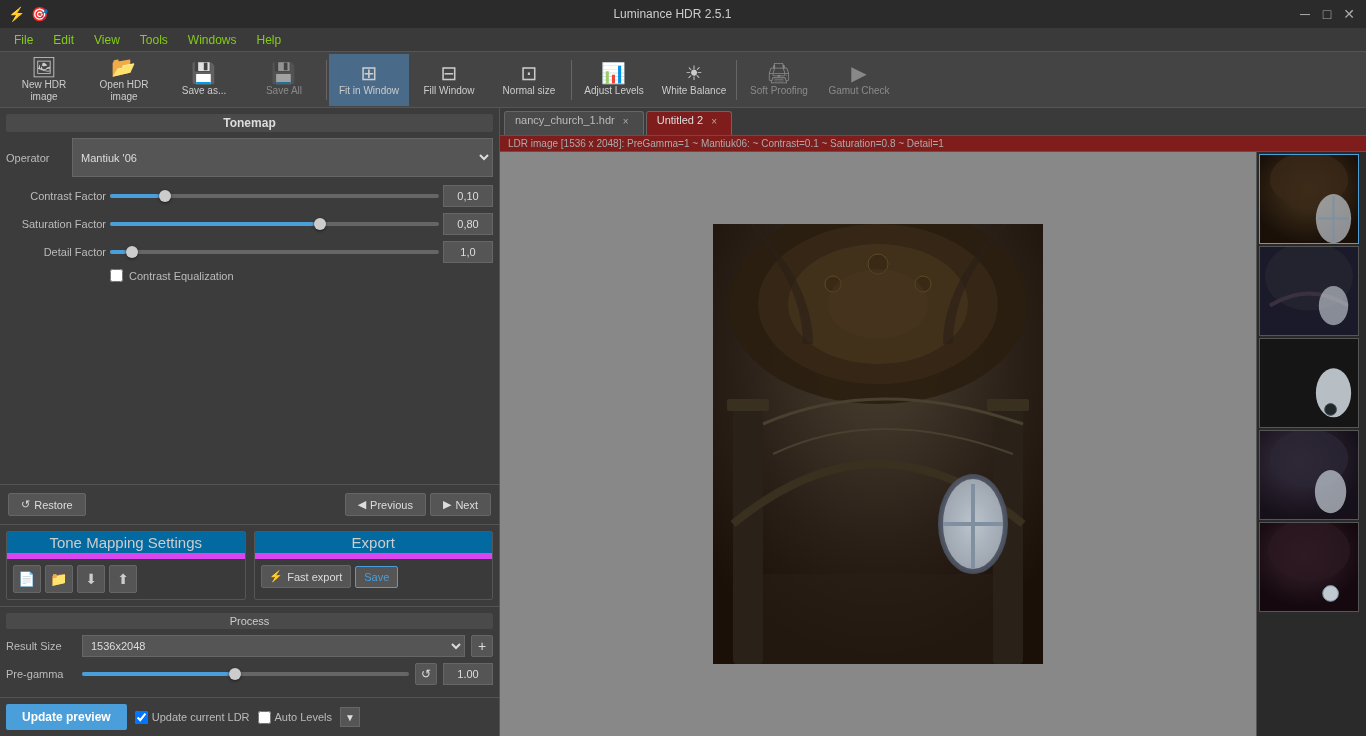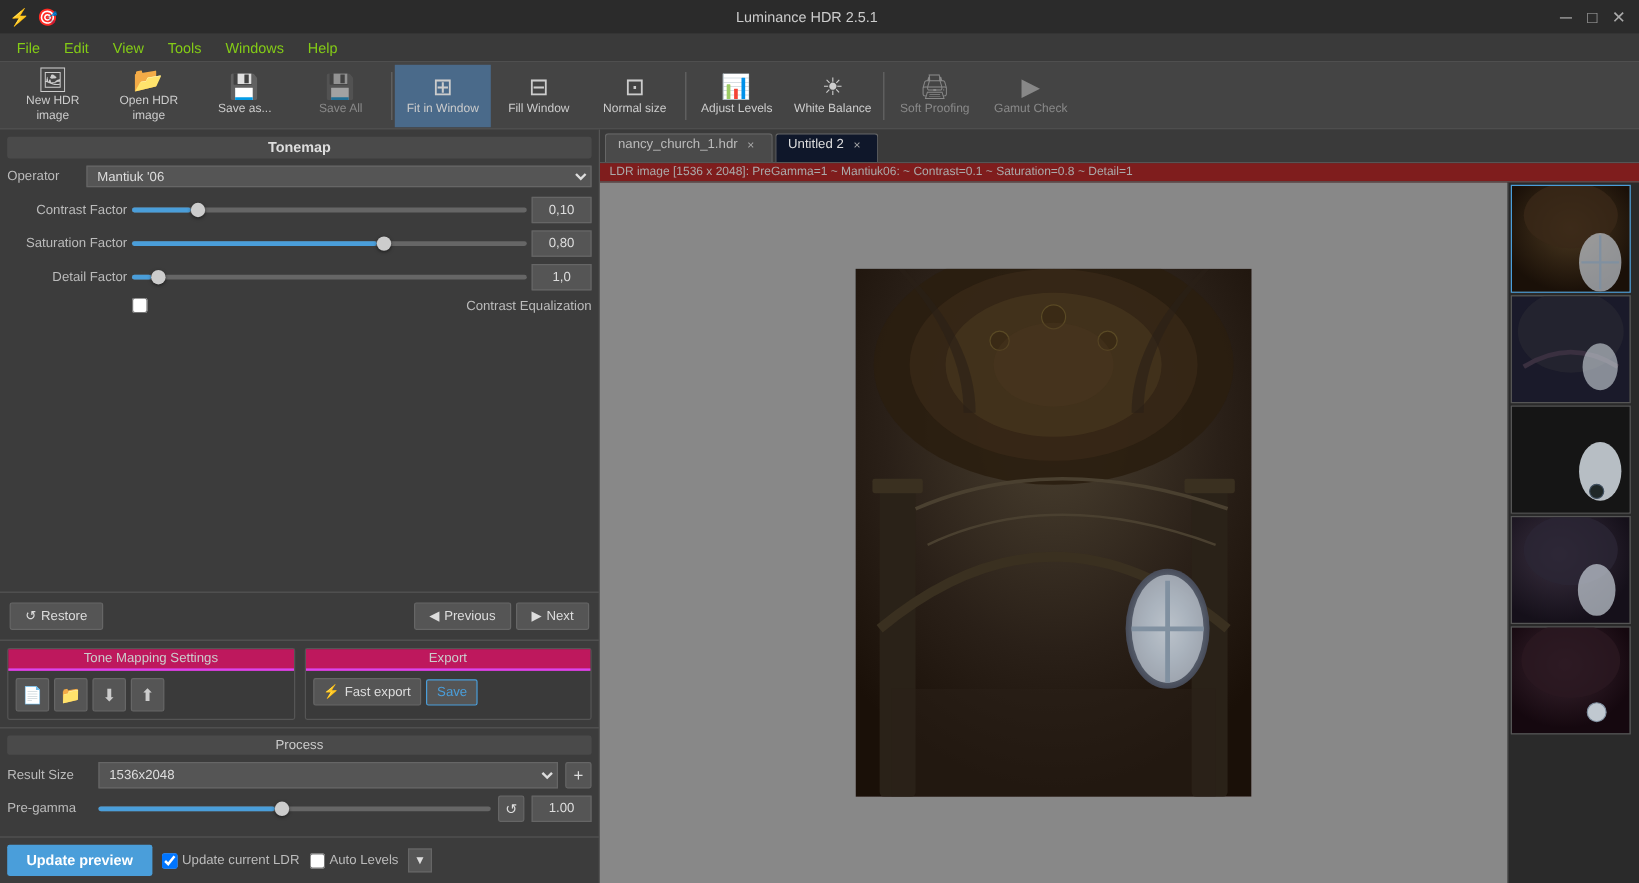--- a/index.html
+++ b/index.html
@@ -29,42 +29,42 @@
 
     
     #left-panel { width: 500px; background: #3c3c3c; border-right: 1px solid #555; display: flex; flex-direction: column; }
 
     
     #tonemap-section { padding: 6px; }
     #tonemap-header { text-align: center; color: #ddd; font-size: 12px; font-weight: bold; margin-bottom: 6px; padding: 2px; background: #4a4a4a; border-radius: 2px; }
 
     .operator-row { display: flex; align-items: center; margin-bottom: 8px; gap: 6px; }
     .operator-label { width: 60px; color: #bbb; font-size: 11px; }
-    .operator-select { flex: 1; background: #555; color: #ddd; border: 1px solid #666; padding: 2px 4px; font-size: 11px; height: 18px; }
+    .operator-select { flex: 1; background: #555; color: #ddd; border: 1px solid #666; padding: 2px 4px; font-size: 11px; height: 39px; }
 
     .slider-row { display: flex; align-items: center; margin-bottom: 6px; gap: 4px; }
     .slider-label { width: 100px; color: #bbb; font-size: 11px; text-align: right; }
     .slider-track { flex: 1; position: relative; height: 16px; display: flex; align-items: center; }
     .slider-bg { width: 100%; height: 4px; background: #666; border-radius: 2px; position: relative; }
     .slider-fill { height: 4px; background: #4a9eda; border-radius: 2px; }
     .slider-thumb { width: 12px; height: 12px; background: #ccc; border-radius: 50%; position: absolute; top: 50%; transform: translateY(-50%); cursor: pointer; box-shadow: 0 1px 3px rgba(0,0,0,0.5); }
     .slider-value { width: 50px; height: 22px; background: #555; border: 1px solid #666; color: #ddd; text-align: center; font-size: 11px; display: flex; align-items: center; justify-content: center; }
 
-    .checkbox-row { display: flex; align-items: center; gap: 6px; margin-left: 104px; margin-bottom: 6px; justify-content: space-between; }
+    .checkbox-row { display: flex; align-items: center; gap: 6px; margin-left: 104px; margin-bottom: 6px; }
     .checkbox-row input { cursor: pointer; }
     .checkbox-row label { color: #bbb; font-size: 11px; cursor: pointer; }
 
     
     #tonemap-nav { display: flex; justify-content: space-between; align-items: center; padding: 8px; border-top: 1px solid #555; }
     .nav-btn { display: flex; align-items: center; gap: 4px; background: #555; border: 1px solid #666; color: #ddd; padding: 4px 12px; cursor: pointer; font-size: 11px; border-radius: 2px; }
 
     
     #bottom-panels { display: flex; border-top: 1px solid #555; padding: 6px; gap: 8px; }
     #tms-panel, #export-panel { flex: 1; background: #3a3a3a; border: 1px solid #555; border-radius: 2px; }
-    .panel-header { background: #be185d; text-align: center; padding: 2px 4px; font-size: 11px; color: #ccc; border-bottom: 2px solid #d946ef; }
+    .panel-header { background: #0369a1; text-align: center; padding: 2px 4px; font-size: 15px; color: #ccc; border-bottom: 6px solid #d946ef; }
     .panel-icons { display: flex; align-items: center; gap: 4px; padding: 6px; }
     .panel-icon-btn { width: 28px; height: 28px; background: #555; border: 1px solid #666; display: flex; align-items: center; justify-content: center; cursor: pointer; color: #ccc; font-size: 14px; border-radius: 2px; }
 
     
     #process-section { border-top: 1px solid #555; padding: 6px; }
     #process-header { text-align: center; background: #4a4a4a; padding: 2px; font-size: 11px; color: #ccc; margin-bottom: 6px; border-radius: 2px; }
     .process-row { display: flex; align-items: center; margin-bottom: 6px; gap: 6px; }
     .process-label { width: 70px; color: #bbb; font-size: 11px; }
     .process-select { flex: 1; background: #555; color: #ddd; border: 1px solid #666; padding: 2px 4px; font-size: 11px; height: 22px; }
     .process-add-btn { width: 22px; height: 22px; background: #555; border: 1px solid #666; color: #ddd; display: flex; align-items: center; justify-content: center; cursor: pointer; font-size: 14px; border-radius: 2px; }
@@ -75,21 +75,21 @@
     .update-check-row { display: flex; align-items: center; gap: 4px; color: #bbb; font-size: 11px; }
     .update-check-row input { cursor: pointer; }
     .expand-btn { width: 20px; height: 20px; background: #555; border: 1px solid #666; color: #ddd; display: flex; align-items: center; justify-content: center; cursor: pointer; font-size: 10px; }
 
     
     #right-area { flex: 1; display: flex; flex-direction: column; background: #3c3c3c; }
 
     
     #tabs { display: flex; background: #3a3a3a; border-bottom: 1px solid #555; height: 28px; align-items: flex-end; padding: 0 4px; gap: 2px; }
     .tab { display: flex; align-items: flex-start; gap: 4px; padding: 2px 10px; background: #4a4a4a; border: 1px solid #666; border-bottom: none; cursor: pointer; font-size: 11px; color: #bbb; height: 24px; border-radius: 3px 3px 0 0; }
-    .tab.active { background: #0f172a; color: #ddd; }
+    .tab.active { background: #7f1d1d; color: #ddd; }
     .tab-close { width: 14px; height: 14px; display: flex; align-items: center; justify-content: center; border-radius: 50%; font-size: 10px; color: #aaa; cursor: pointer; }
 
     
     #image-info { background: #7f1d1d; padding: 2px 8px; font-size: 10px; color: #aaa; border-bottom: 1px solid #555; }
 
     
     #image-area { flex: 1; display: flex; align-items: center; justify-content: center; background: #888; overflow: hidden; position: relative; }
     #church-image { width: 330px; height: 440px; background: linear-gradient(135deg, #2a2a2a 0%, #3a3030 20%, #4a4040 40%, #5a5050 60%, #6a6060 80%, #7a7070 100%); position: relative; overflow: hidden; }
 
     

